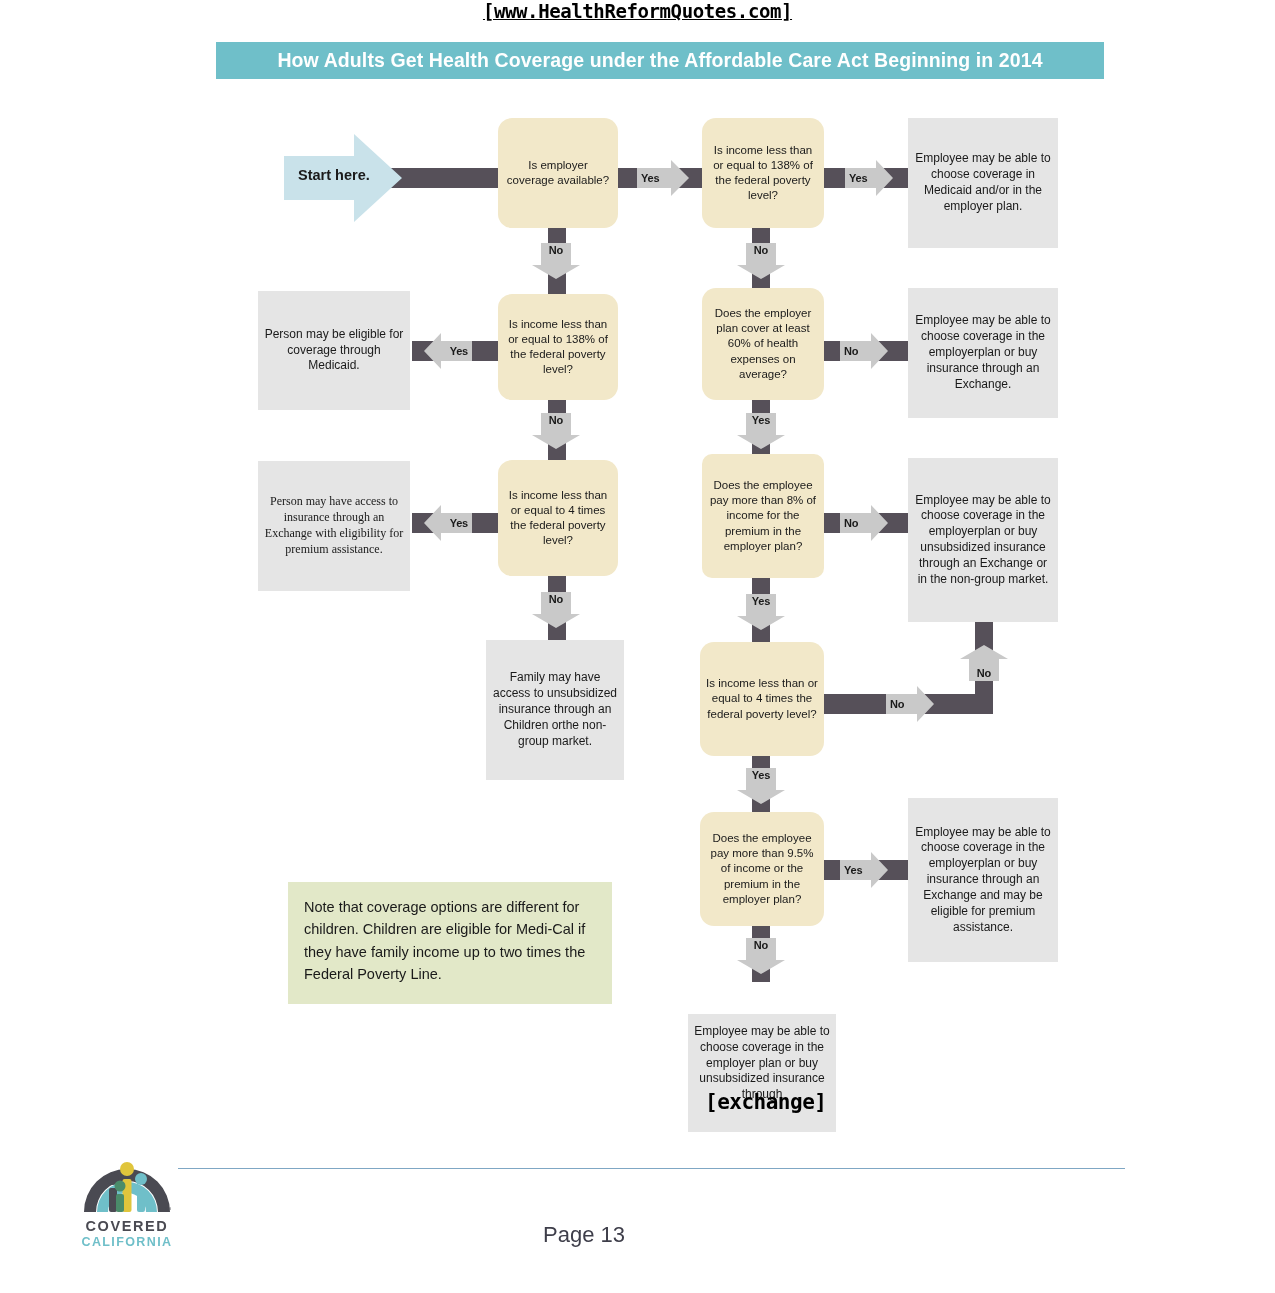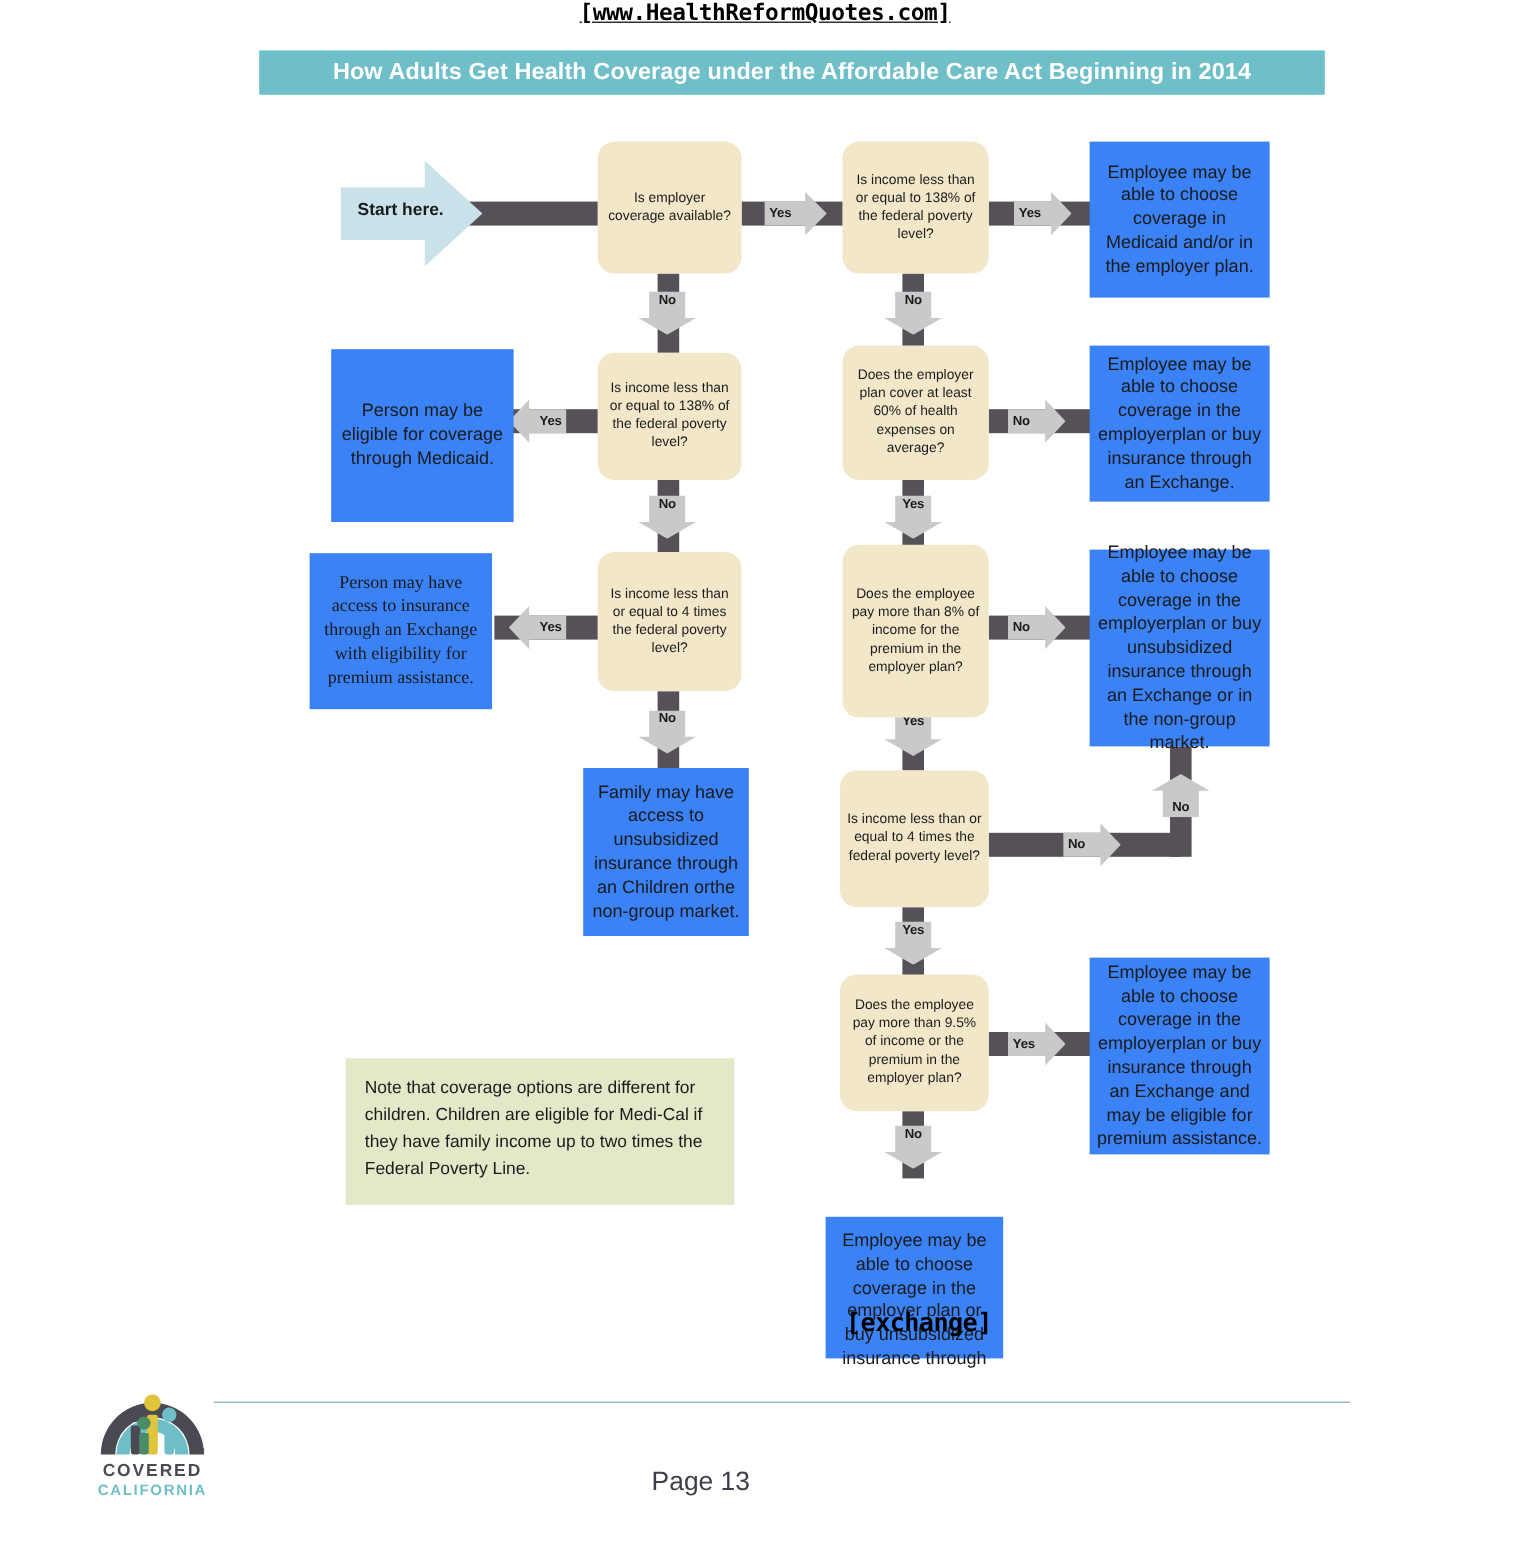--- a/index.html
+++ b/index.html
@@ -60,22 +60,22 @@
     width: 100%;
     padding: 0 6px;
     line-height: 1.32;
   }
   .decision {
     background: #f2e8c9;
     border-radius: 14px;
     font-size: 11.5px;
   }
   .outcome {
-    background: #3b82f6;
-    font-size: 15px;
+    background: #e5e5e5;
+    font-size: 12px;
   }
   .note-box {
     position: absolute;
     background: #e2e8c8;
     font-size: 14.5px;
     color: #1a1a1a;
     text-align: left;
     line-height: 1.55;
     padding: 14px 14px 10px 16px;
     z-index: 20;
@@ -341,21 +341,21 @@
   </div>
 
   <div class="node decision" style="left:702px; top:118px; width:122px; height:110px;">
     <span class="txt">Is income less than or equal to 138% of the federal poverty level?</span>
   </div>
 
   <div class="node outcome" style="left:908px; top:118px; width:150px; height:130px;">
     <span class="txt">Employee may be able to choose coverage in Medicaid and/or in the employer plan.</span>
   </div>
 
-  <div class="node outcome" style="left:276px; top:291px; width:152px; height:144px;">
+  <div class="node outcome" style="left:258px; top:291px; width:152px; height:119px;">
     <span class="txt">Person may be eligible for coverage through Medicaid.</span>
   </div>
 
   <div class="node decision" style="left:498px; top:294px; width:120px; height:106px;">
     <span class="txt">Is income less than or equal to 138% of the federal poverty level?</span>
   </div>
 
   <div class="node decision" style="left:702px; top:288px; width:122px; height:112px;">
     <span class="txt">Does the employer plan cover at least 60% of health expenses on average?</span>
   </div>
@@ -365,21 +365,21 @@
   </div>
 
   <div class="node outcome" style="left:258px; top:461px; width:152px; height:130px;font-family:Liberation Serif, serif;">
     <span class="txt">Person may have access to insurance through an Exchange with eligibility for premium assistance.</span>
   </div>
 
   <div class="node decision" style="left:498px; top:460px; width:120px; height:116px;">
     <span class="txt">Is income less than or equal to 4 times the federal poverty level?</span>
   </div>
 
-  <div class="node decision" style="left:702px; top:454px; width:122px; height:144px;">
+  <div class="node decision" style="left:702px; top:454px; width:122px; height:124px;border-radius:10px;">
     <span class="txt">Does the employee pay more than 8% of income for the premium in the employer plan?</span>
   </div>
 
   <div class="node outcome" style="left:908px; top:458px; width:150px; height:164px;">
     <span class="txt">Employee may be able to choose coverage in the employerplan or buy unsubsidized insurance through an Exchange or in the non-group market.</span>
   </div>
 
   <div class="node outcome" style="left:486px; top:640px; width:138px; height:140px;">
     <span class="txt">Family may have access to unsubsidized insurance through an Children orthe non-group market.</span>
   </div>

